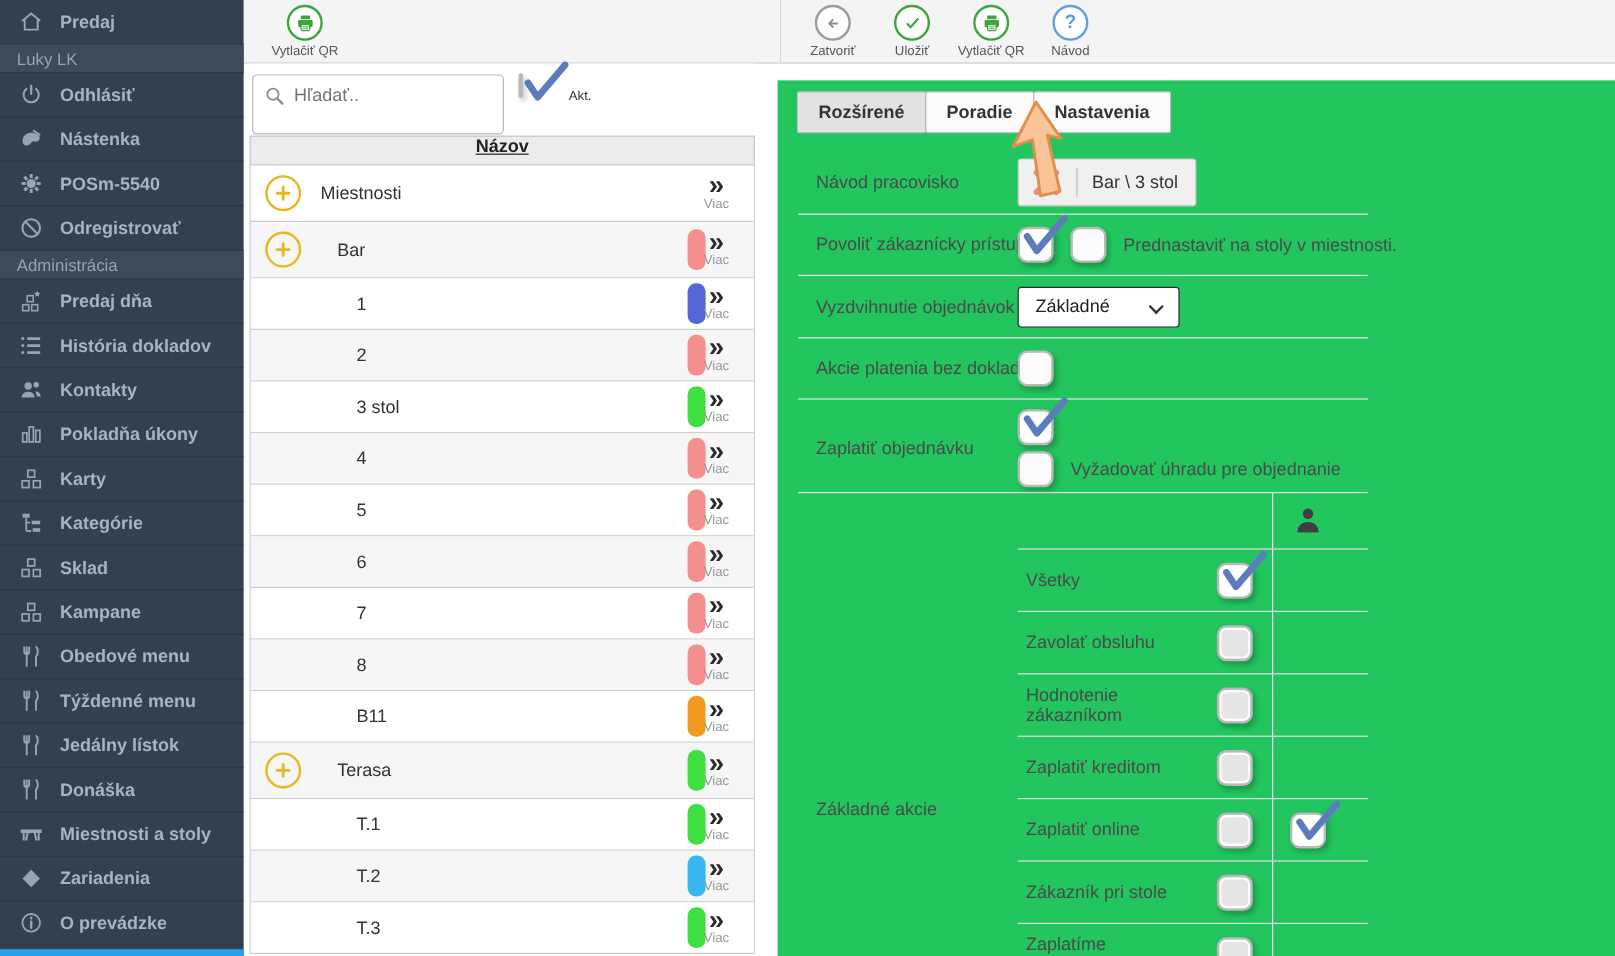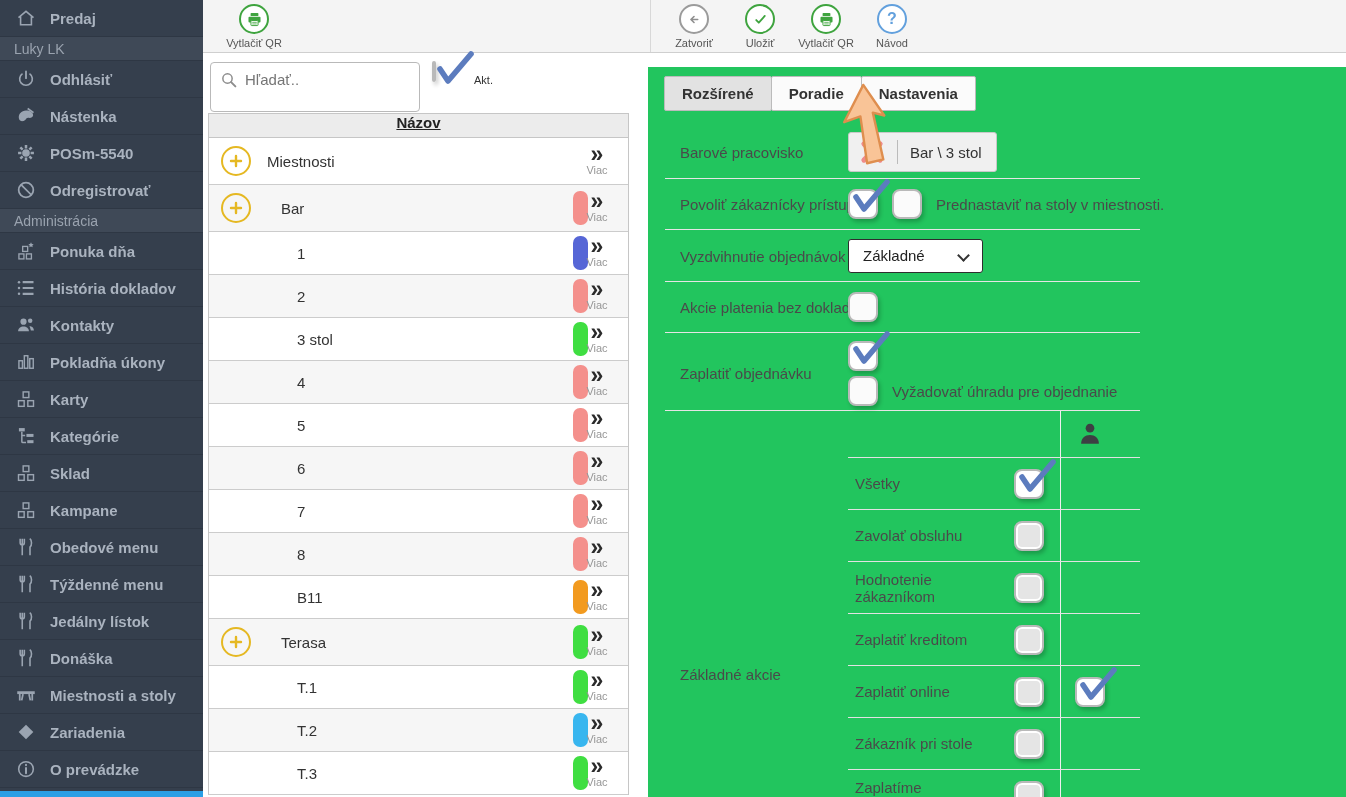--- a/index.html
+++ b/index.html
@@ -187,21 +187,21 @@
       <div class="sb-header">Administrácia</div>
       <div class="sb-item">
         <span class="sb-icon">
           <svg viewBox="0 0 24 24">
             <rect x="8" y="6.5" width="6" height="6" fill="none" stroke="currentColor" stroke-width="1.6"></rect>
             <rect x="3.5" y="15.5" width="6" height="6" fill="none" stroke="currentColor" stroke-width="1.6"></rect>
             <rect x="12.5" y="15.5" width="6" height="6" fill="none" stroke="currentColor" stroke-width="1.6"></rect>
             <path d="M18 1.5l1 2 2.2.3-1.6 1.5.4 2.2-2-1-2 1 .4-2.2-1.6-1.5 2.2-.3z" fill="currentColor"></path>
           </svg>
         </span>
-        <span class="sb-label">Ponuka dňa</span>
+        <span class="sb-label">Predaj dňa</span>
       </div>
       <div class="sb-item">
         <span class="sb-icon">
           <svg viewBox="0 0 24 24">
             <path d="M8 5h13M8 12h13M8 19h13" stroke="currentColor" stroke-width="2.6"></path>
             <circle cx="3.6" cy="5" r="1.5" fill="currentColor"></circle>
             <circle cx="3.6" cy="12" r="1.5" fill="currentColor"></circle>
             <circle cx="3.6" cy="19" r="1.5" fill="currentColor"></circle>
           </svg>
         </span>
@@ -542,21 +542,21 @@
   <section class="detail-panel">
     <div class="tabs">
         <div class="tab active">Rozšírené</div>
         <div class="tab">Poradie</div>
         <div class="tab">Nastavenia</div>
       </div>
 
     <div class="form">
 
       <div class="frow" style="height:53px">
-        <span class="flabel">Barové pracovisko</span>
+        <span class="flabel">Návod pracovisko</span>
         <div class="ctrl">
           <div class="bar-btn">
             <svg viewBox="0 0 24 24">
               <path d="M4.5 4.5 L19.5 19.5 M19.5 4.5 L4.5 19.5" stroke="#ef8b8b" stroke-width="4.6" stroke-linecap="round"></path>
             </svg>
             <span class="bar-div"></span>
             <span class="btxt">Bar \ 3 stol</span>
           </div>
         </div>
       </div>

